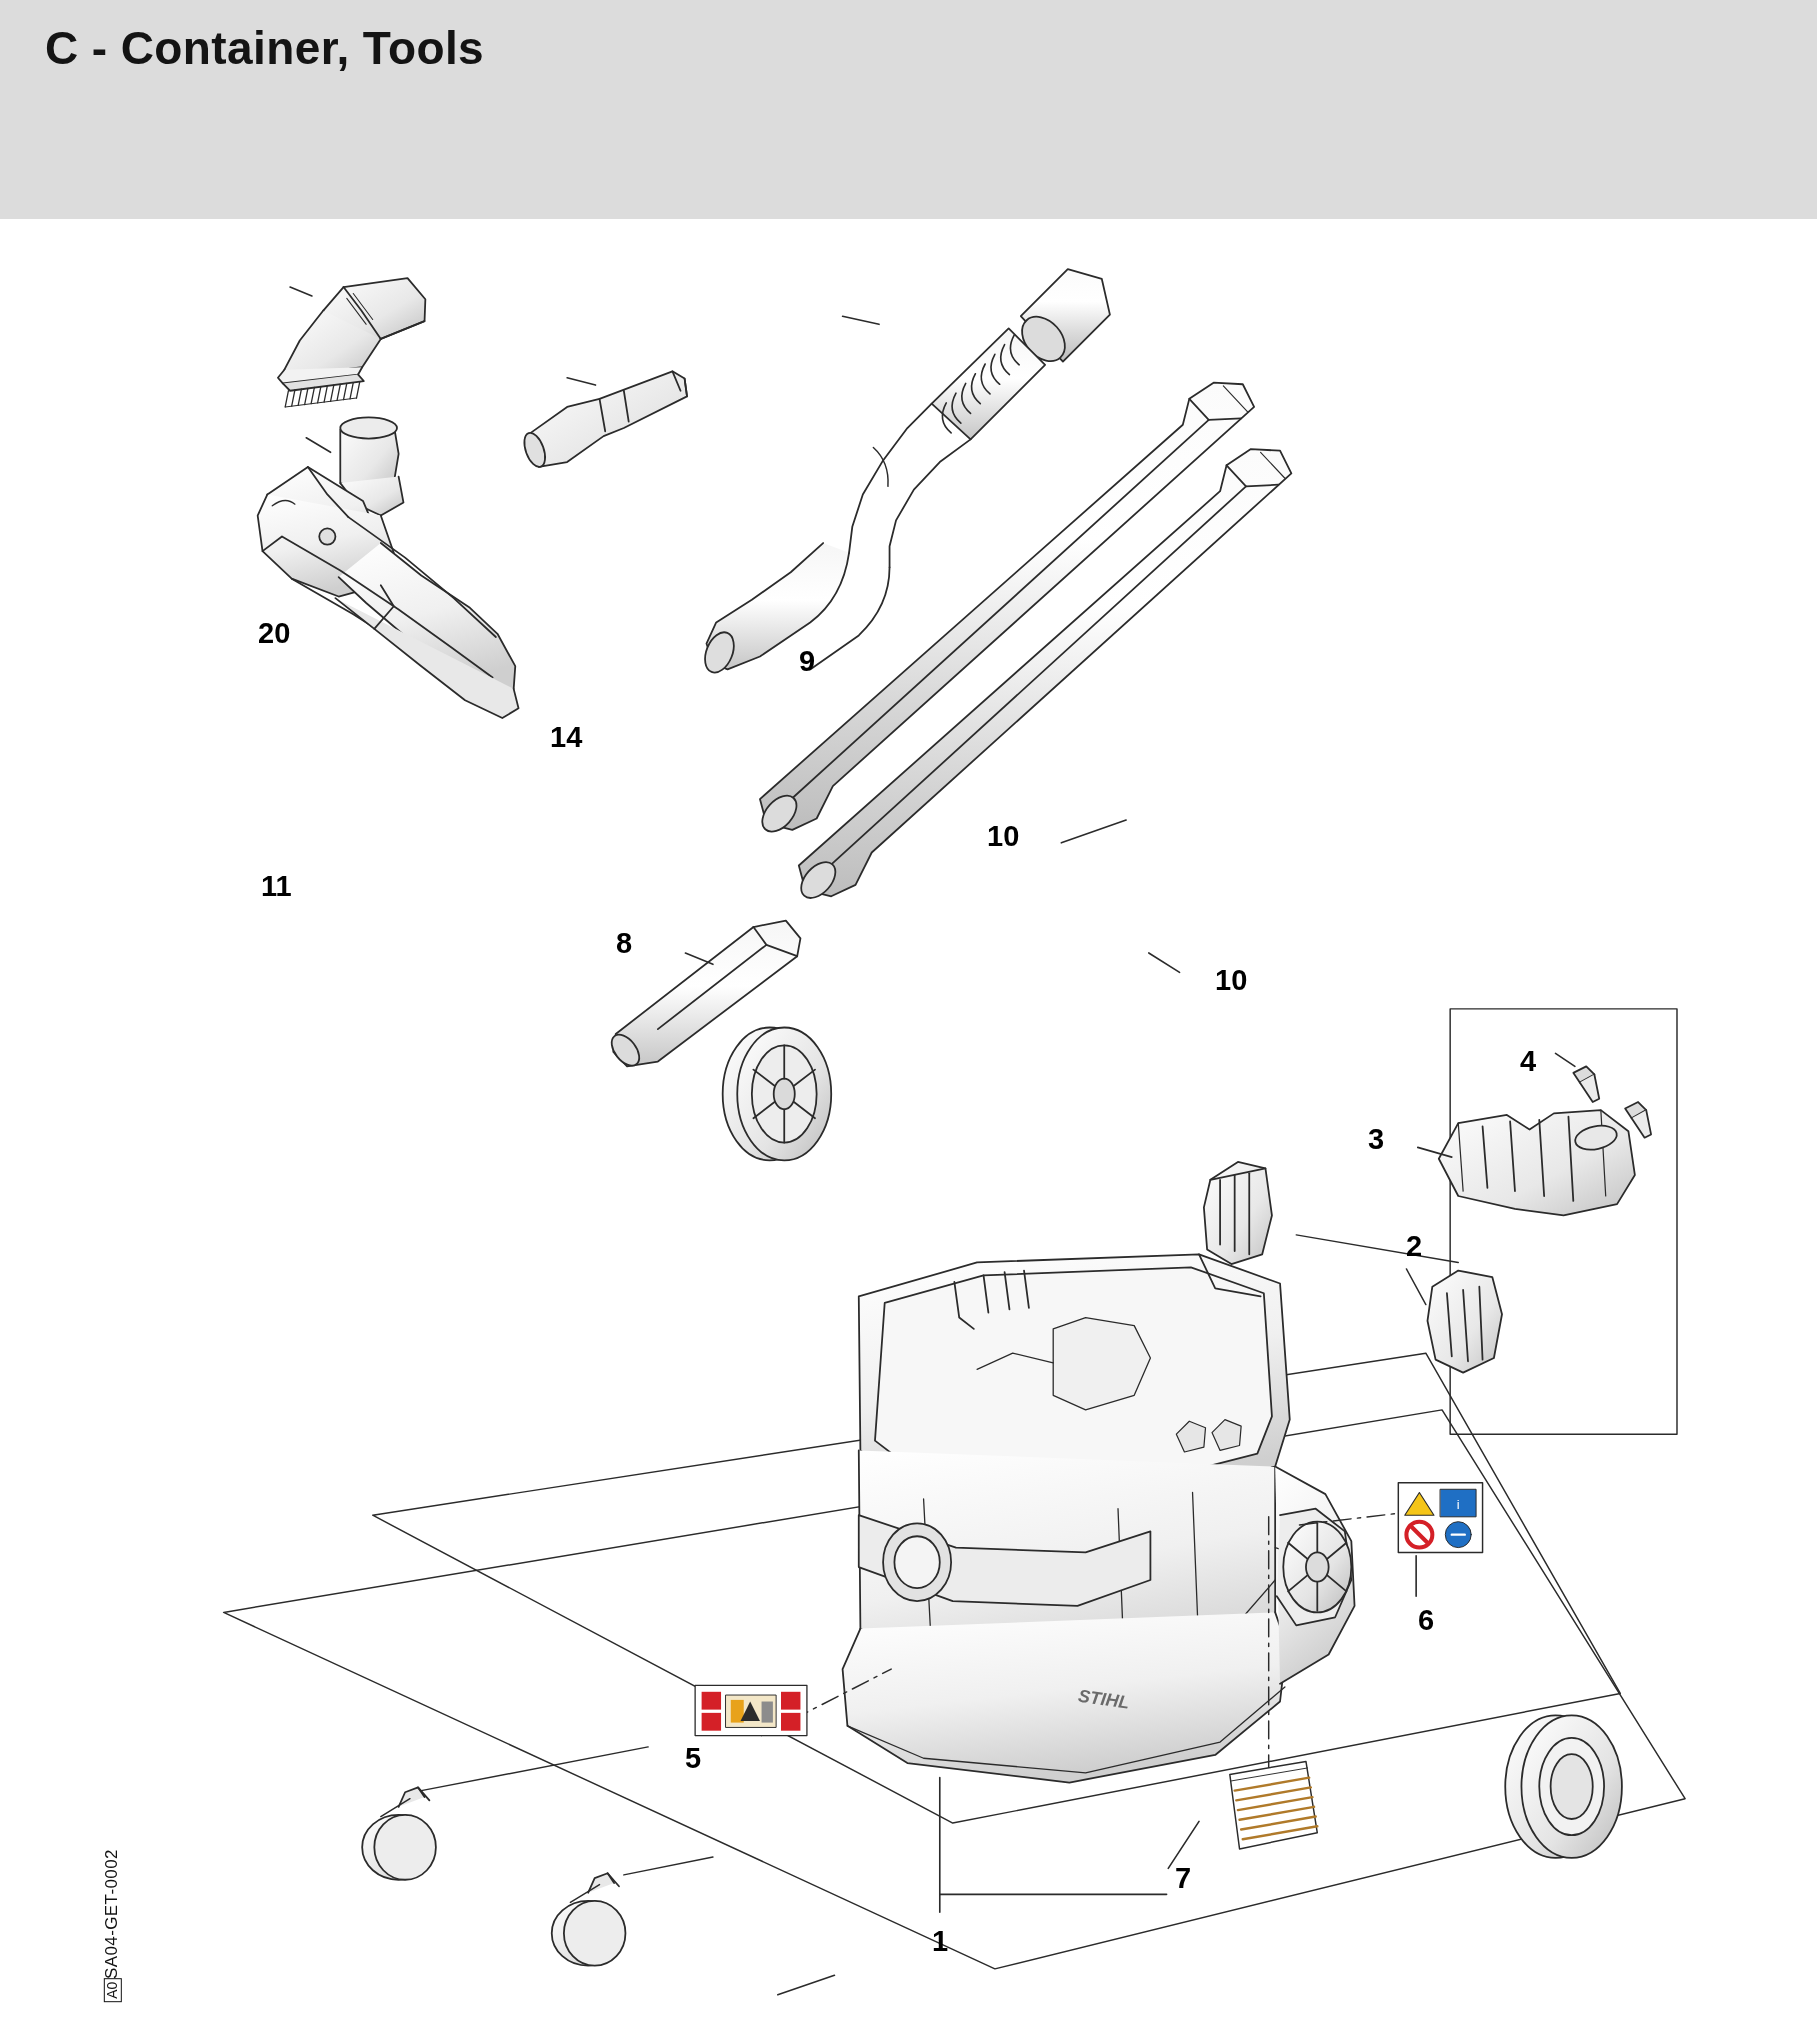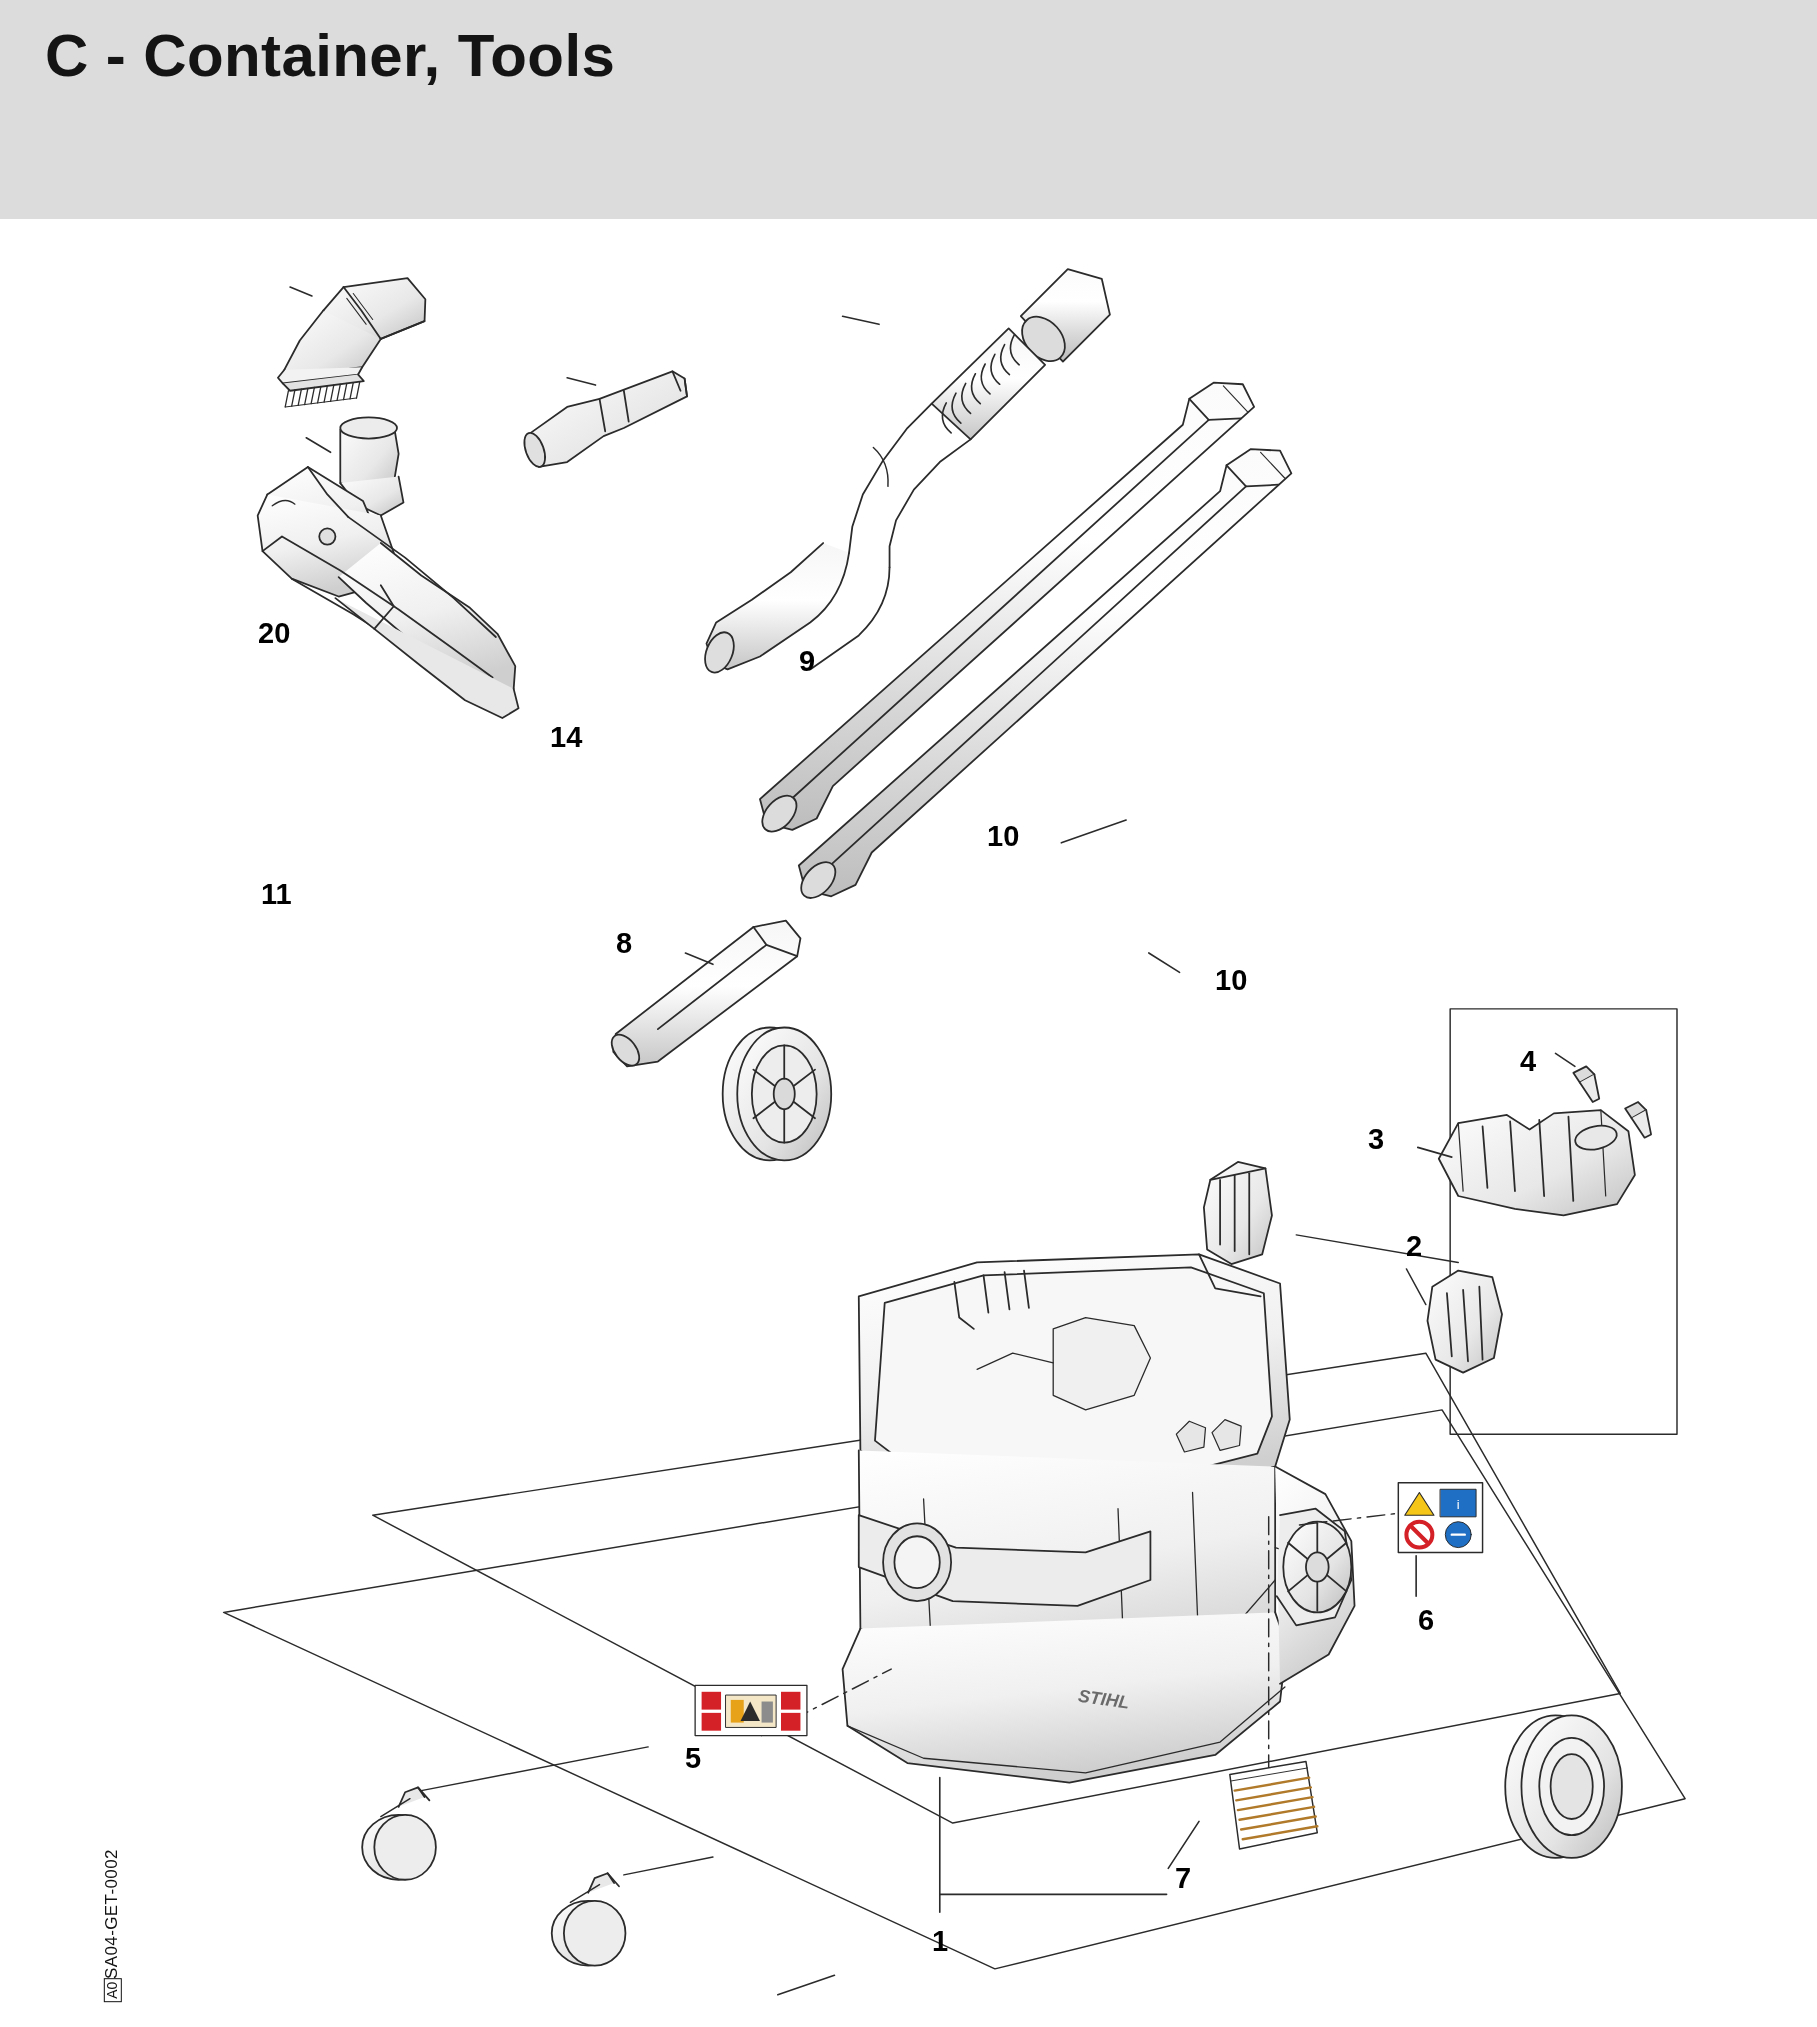--- a/index.html
+++ b/index.html
@@ -21,21 +21,21 @@
     position: absolute;
     left: 0; top: 0;
     width: 1818px;
     height: 219px;
     background: #dcdcdc;
   }
   #page-title {
     position: absolute;
     left: 45px;
     top: 21px;
-    font-size: 60px;
+    font-size: 46px;
     font-weight: bold;
     color: #141414;
     letter-spacing: 0.4px;
     white-space: nowrap;
   }
 
   
   #diagram-canvas {
     position: absolute;
     left: 0;
@@ -416,21 +416,21 @@
   <div class="callout" style="left:1406px; top:1013px;">2</div>
   <div class="callout" style="left:1368px; top:906px;">3</div>
   <div class="callout" style="left:1520px; top:828px;">4</div>
   <div class="callout" style="left:685px;  top:1525px;">5</div>
   <div class="callout" style="left:1418px; top:1387px;">6</div>
   <div class="callout" style="left:1175px; top:1645px;">7</div>
   <div class="callout" style="left:745px;  top:1808px;">8</div>
   <div class="callout" style="left:799px;  top:428px;">9</div>
   <div class="callout" style="left:987px; top:603px;">10</div>
   <div class="callout" style="left:1215px; top:747px;">10</div>
-  <div class="callout" style="left:261px;  top:653px;margin-top:8px;">11</div>
+  <div class="callout" style="left:261px;  top:653px;">11</div>
   <div class="callout" style="left:616px;  top:710px;">8</div>
   <div class="callout" style="left:258px;  top:400px;">20</div>
   <div class="callout" style="left:550px;  top:504px;">14</div>
 
   <div id="doc-code">SA04-GET-0002</div>
   <div id="doc-rev">A0</div>
 
 </div>
 
 

